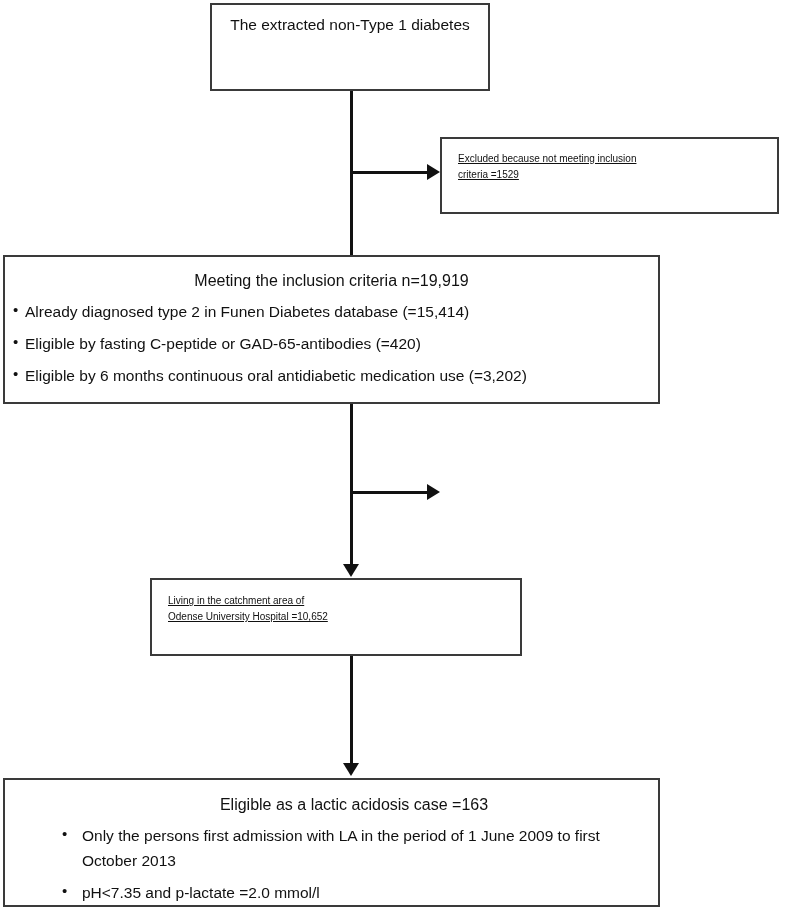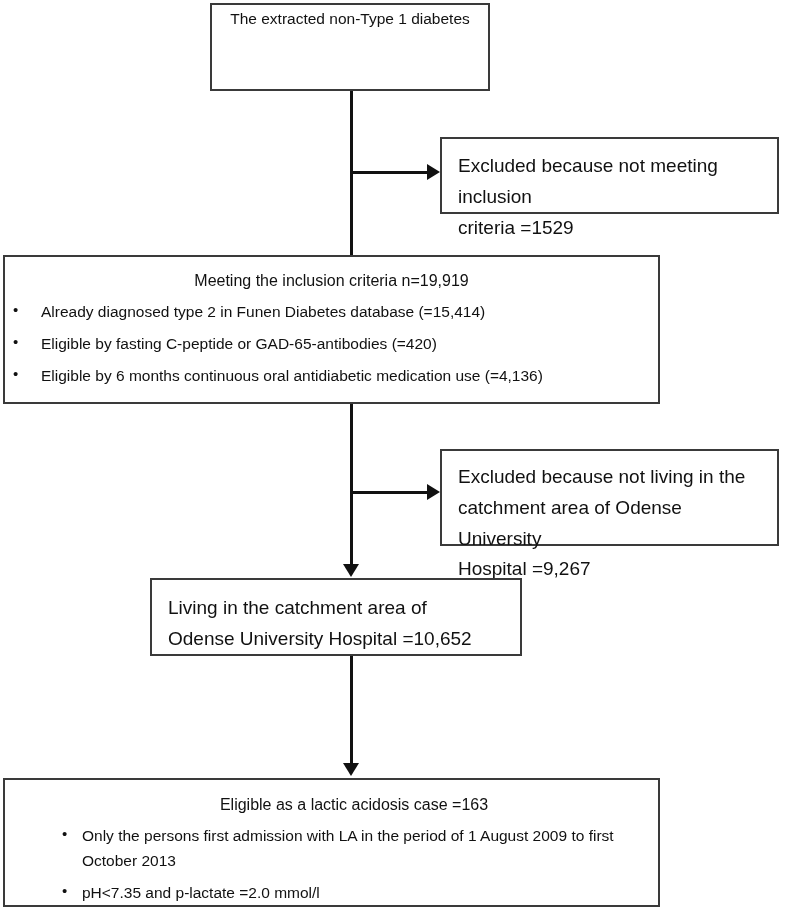--- a/index.html
+++ b/index.html
@@ -28,40 +28,41 @@
     right: 0;
   }
   .centered-text {
     text-align: center;
     font-size: 15.5px;
     line-height: 1.55;
     padding: 0 14px;
   }
   .left-text {
     text-align: left;
-    font-size: 19px;
+    font-size: 10px;
     line-height: 1.62;
     padding: 0 16px;
+    text-decoration: underline;
   }
   .heading-line {
     text-align: center;
     font-size: 16px;
     line-height: 1.5;
     padding: 0 14px;
   }
   ul.bullets {
     list-style: none;
     margin: 6px 0 0 0;
     padding: 0;
   }
   ul.bullets li {
     position: relative;
     font-size: 15.5px;
     line-height: 1.62;
-    padding-left: 36px;
+    padding-left: 20px;
     margin: 0 0 7px 0;
   }
   ul.bullets li::before {
     content: "\2022";
     position: absolute;
     left: 8px;
     top: -1px;
     font-size: 15px;
     color: #111111;
   }
@@ -93,21 +94,21 @@
     border-bottom: 8px solid transparent;
     border-left: 13px solid #111111;
   }
 </style>
 </head>
 <body>
 
 <div id="flowchart">
 
   <div class="node" style="left:210px; top:3px; width:280px; height:88px;">
-    <div class="node-inner centered-text" style="top:2px;">
+    <div class="node-inner centered-text" style="top:8px;">
       <div>The extracted non-Type 1 diabetes</div>
     </div>
   </div>
 
   <div class="connector v-line" style="left:350px; top:91px; height:164px;"></div>
 
   <div class="connector h-line" style="left:350px; top:171px; width:79px;"></div>
   <div class="arrow-right" style="left:427px; top:164px;"></div>
 
   <div class="node" style="left:440px; top:137px; width:339px; height:77px;">
@@ -116,52 +117,45 @@
       <div>criteria =1529</div>
     </div>
   </div>
 
   <div class="node" style="left:3px; top:255px; width:657px; height:149px;">
     <div class="node-inner" style="top:12px;">
       <div class="heading-line">Meeting the inclusion criteria n=19,919</div>
       <ul class="bullets">
         <li>Already diagnosed type 2 in Funen Diabetes database (=15,414)</li>
         <li>Eligible by fasting C-peptide or GAD-65-antibodies (=420)</li>
-        <li>Eligible by 6 months continuous oral antidiabetic medication use (=4,136)</li>
+        <li>Eligible by 6 months continuous oral antidiabetic medication use (=3,202)</li>
       </ul>
     </div>
   </div>
 
   <div class="connector v-line" style="left:350px; top:404px; height:162px;"></div>
   <div class="arrow-down" style="left:343px; top:564px;"></div>
 
   <div class="connector h-line" style="left:350px; top:491px; width:79px;"></div>
   <div class="arrow-right" style="left:427px; top:484px;"></div>
 
-  <div class="node" style="left:440px; top:449px; width:339px; height:97px;">
-    <div class="node-inner left-text" style="top:11px;">
-      <div>Excluded because not living in the</div>
-      <div>catchment area of Odense University</div>
-      <div>Hospital =9,267</div>
-    </div>
-  </div>
 
   <div class="node" style="left:150px; top:578px; width:372px; height:78px;">
     <div class="node-inner left-text" style="top:13px;">
       <div>Living in the catchment area of</div>
       <div>Odense University Hospital =10,652</div>
     </div>
   </div>
 
   <div class="connector v-line" style="left:350px; top:656px; height:109px;"></div>
   <div class="arrow-down" style="left:343px; top:763px;"></div>
 
   <div class="node" style="left:3px; top:778px; width:657px; height:129px;">
     <div class="node-inner" style="top:13px;padding-left:45px;">
       <div class="heading-line">Eligible as a lactic acidosis case =163</div>
       <ul class="bullets indented">
-        <li>Only the persons first admission with LA in the period of 1 August 2009 to first October 2013</li>
+        <li>Only the persons first admission with LA in the period of 1 June 2009 to first October 2013</li>
         <li>pH&lt;7.35 and p-lactate =2.0 mmol/l</li>
       </ul>
     </div>
   </div>
 
 </div>
 
 </body></html>

